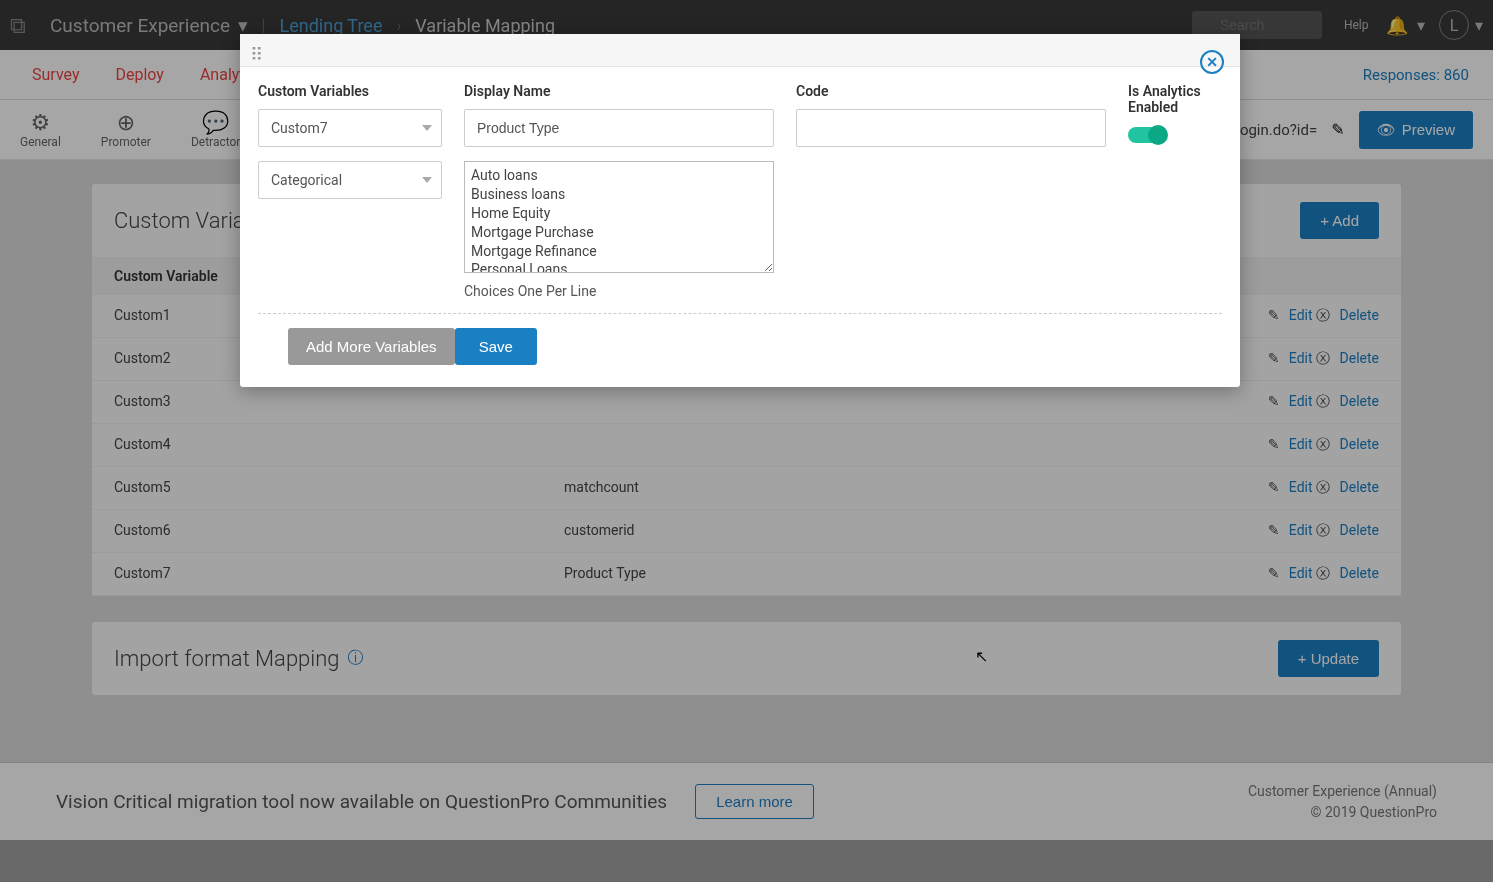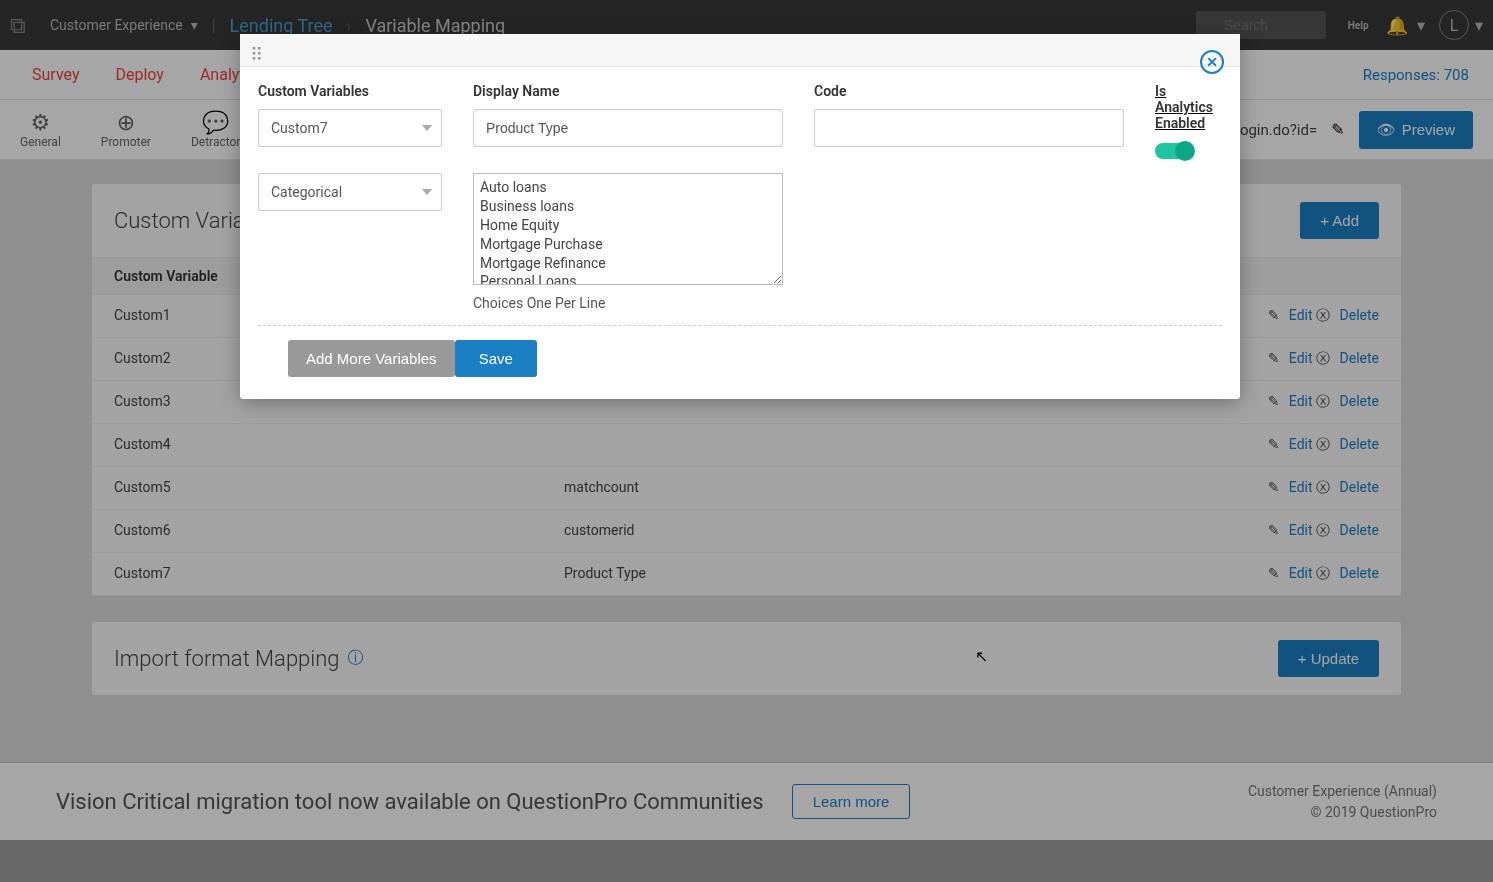--- a/index.html
+++ b/index.html
@@ -1,29 +1,29 @@
 <!DOCTYPE html>
 <html><head>
 <meta charset="utf-8">
 <style>
 * { box-sizing: border-box; margin: 0; padding: 0; }
 body { font-family: -apple-system, BlinkMacSystemFont, "Segoe UI", Roboto, sans-serif; background: #a0a0a0; width: 1493px; height: 882px; overflow: hidden; position: relative; }
 
 
 .topbar { background: #3a3a3a; height: 50px; display: flex; align-items: center; padding: 0 10px; color: #ccc; }
 .topbar .logo { width: 30px; font-size: 22px; color: #888; font-weight: 300; }
-.topbar .product { font-size: 14px; color: #bbb; margin-left: 10px; display: flex; align-items: center; gap: 8px; }
+.topbar .product { font-size: 19px; color: #bbb; margin-left: 10px; display: flex; align-items: center; gap: 8px; }
 .topbar .breadcrumb-sep { margin: 0 14px; color: #666; }
 .topbar .folder { color: #4a9fd5; font-size: 18px; }
 .topbar .page { color: #ccc; font-size: 18px; }
 .topbar .spacer { flex: 1; }
 .topbar .search { background: #555; border: none; padding: 6px 10px 6px 28px; border-radius: 3px; color: #fdba74; width: 130px; font-size: 14px; position: relative; }
 .search-wrap { position: relative; margin-right: 12px; }
 .search-wrap::before { content: "🔍"; position: absolute; left: 8px; top: 5px; font-size: 12px; color: #aaa; }
-.topbar .help { margin: 0 10px; color: #bbb; font-size: 10px; font-weight: bold; }
+.topbar .help { margin: 0 10px; color: #bbb; font-size: 12px; }
 .topbar .bell { font-size: 18px; margin: 0 8px; color: #bbb; }
 .topbar .avatar { width: 30px; height: 30px; border: 1px solid #888; border-radius: 50%; display: flex; align-items: center; justify-content: center; color: #bbb; margin: 0 6px; }
 
 
 .content { background: #fff; height: 790px; position: relative; }
 
 
 .tabs { display: flex; align-items: center; height: 50px; border-bottom: 1px solid #ddd; padding: 0 14px; }
 .tabs .tab { padding: 14px 18px; font-size: 16px; color: #ef4444; cursor: pointer; }
 .tabs .spacer { flex: 1; }
@@ -50,42 +50,42 @@
 
 .table-head { display: flex; padding: 10px 22px; border-top: 1px solid #eee; border-bottom: 1px solid #eee; font-weight: 600; font-size: 14px; color: #333; background: #f2f2f2; }
 .table-row { display: flex; padding: 12px 22px; border-bottom: 1px solid #eee; font-size: 14px; color: #444; }
 .col-var { width: 450px; }
 .col-disp { flex: 1; }
 .col-act { width: 170px; text-align: right; }
 .col-act a { color: #1b7fc4; margin-left: 6px; cursor: pointer; }
 
 
 .footer { position: absolute; bottom: 0; left: 0; right: 0; height: 78px; border-top: 1px solid #ccc; background: #fff; display: flex; align-items: center; padding: 0 56px; }
-.footer .promo { font-size: 22px; color: #555; }
+.footer .promo { font-size: 19px; color: #555; }
 .footer .learn { margin-left: 28px; border: 1px solid #1b7fc4; color: #1b7fc4; background: transparent; padding: 8px 20px; border-radius: 3px; font-size: 15px; cursor: pointer; }
 .footer .spacer { flex: 1; }
 .footer .copy { font-size: 14px; color: #777; text-align: right; line-height: 1.5; }
 
 
 .overlay { position: absolute; inset: 0; background: rgba(0,0,0,0.35); z-index: 40; }
 
 
 .modal { position: absolute; top: 34px; left: 240px; width: 1000px; background: #fff; z-index: 50; border-radius: 3px; box-shadow: 0 4px 20px rgba(0,0,0,0.3); }
 .modal-head { background: #f6f6f6; position: relative; padding: 16px 0; text-align: center; border-bottom: 1px solid #e5e5e5; }
 .modal-head .drag { position: absolute; left: 10px; top: 10px; color: #999; font-size: 18px; letter-spacing: -2px; }
 .modal-head .title { font-size: 22px; color: #333; font-weight: 400; display: inline-flex; align-items: center; gap: 10px; }
 .modal-head .helpico { color: #1b7fc4; font-size: 18px; }
 .modal-head .close { position: absolute; right: 16px; top: 16px; width: 24px; height: 24px; border: 2px solid #1b7fc4; border-radius: 50%; color: #1b7fc4; display: flex; align-items: center; justify-content: center; font-size: 14px; cursor: pointer; font-weight: bold; }
 
 .modal-body { padding: 16px 18px 22px 18px; }
-.field-row { display: flex; gap: 31px; margin-bottom: 14px; }
+.field-row { display: flex; gap: 22px; margin-bottom: 14px; }
 .field-col.custom { width: 184px; }
 .field-col.disp { width: 310px; }
 .field-col.code { width: 310px; }
-.field-col.analytics { flex: 1; text-decoration: underline; }
+.field-col.analytics { flex: 1; }
 .field-label { font-size: 14px; color: #333; font-weight: 600; margin-bottom: 10px; display: block; }
 
 .select-wrap { position: relative; }
 .select-wrap select, .select-visual { width: 100%; border: 1px solid #ccc; padding: 10px 30px 10px 12px; border-radius: 2px; font-size: 14px; color: #555; background: #fff; appearance: none; }
 .select-wrap::after { content: ""; position: absolute; right: 10px; top: 16px; width: 0; height: 0; border-left: 5px solid transparent; border-right: 5px solid transparent; border-top: 6px solid #aaa; pointer-events: none; }
 
 .text-input { width: 100%; border: 1px solid #ccc; padding: 10px 12px; border-radius: 2px; font-size: 14px; color: #555; }
 
 .toggle { width: 38px; height: 16px; background: #20c4a0; border-radius: 10px; position: relative; margin-top: 12px; cursor: pointer; }
 .toggle .knob { position: absolute; right: -2px; top: -2px; width: 20px; height: 20px; background: #0aa884; border-radius: 50%; }
@@ -128,21 +128,21 @@
   <span style="color:#bbb;">▾</span>
 </div>
 
 <div class="content">
 
   <div class="tabs">
     <div class="tab">Survey</div>
     <div class="tab">Deploy</div>
     <div class="tab">Analytics</div>
     <div class="spacer"></div>
-    <div class="responses">Responses: 708</div>
+    <div class="responses">Responses: 860</div>
   </div>
 
   <div class="iconrow">
     <div class="item">
         <span class="ico">⚙</span>
         <span>General</span>
       </div>
     <div class="item">
         <span class="ico">⊕</span>
         <span>Promoter</span>

